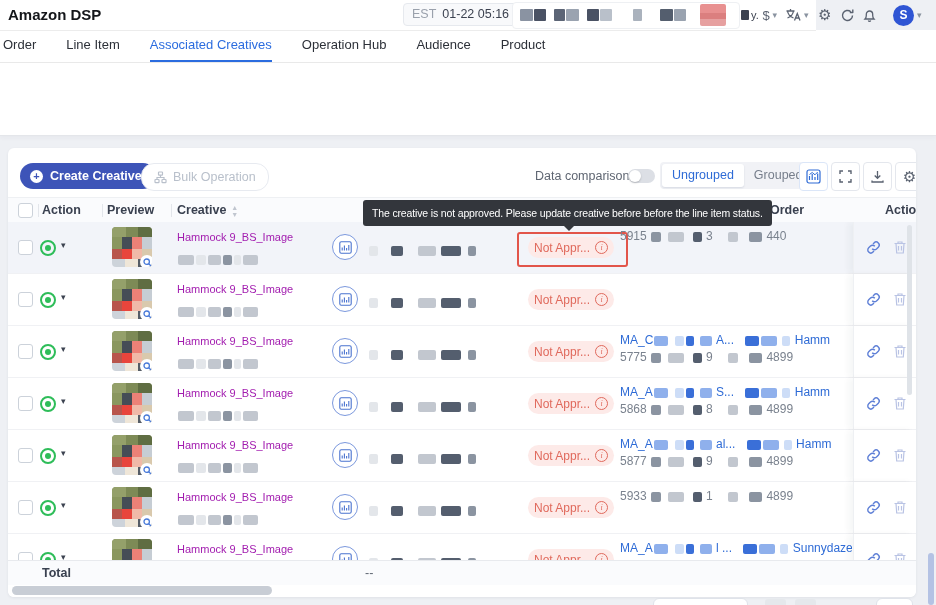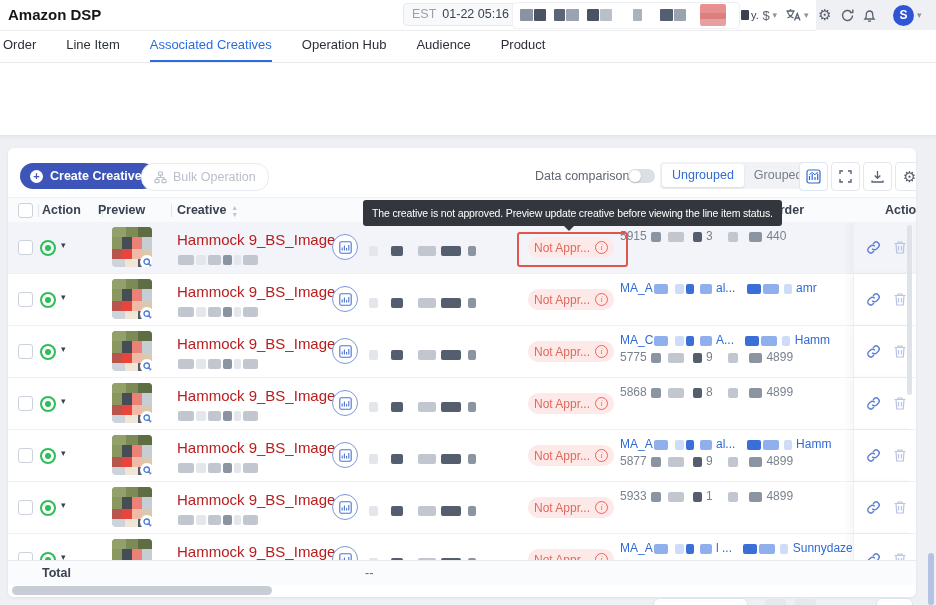--- a/index.html
+++ b/index.html
@@ -45,21 +45,21 @@
   
   .rows{position:absolute;left:0;top:74px;width:908px;height:338px;overflow:hidden;}
   .row{position:relative;width:908px;height:51px;border-bottom:1px solid #f0f1f4;background:#fff;}
   .row.hl{background:#f2f4f9;}
   .row .cb{position:absolute;left:10px;top:18px;}
   .ring{position:absolute;left:32px;top:18px;width:12px;height:12px;border:2px solid #2ebd59;border-radius:50%;}
   .ring:after{content:"";position:absolute;left:3px;top:3px;width:6px;height:6px;border-radius:50%;background:#2ebd59;}
   .acaret{position:absolute;left:53px;top:18px;font-size:9px;color:#3c4250;}
   .preview{position:absolute;left:104px;top:5px;width:40px;height:40px;border-radius:4px;overflow:hidden;}
   .mag{position:absolute;right:-2px;bottom:-2px;width:14px;height:14px;border-radius:50%;background:#fff;display:flex;align-items:center;justify-content:center;color:#4a7bd9;}
-  .cname{position:absolute;left:169px;top:9px;font-size:15px;color:#b91c1c;}
+  .cname{position:absolute;left:169px;top:9px;font-size:11px;color:#a21caf;}
   .csub{position:absolute;left:169px;top:28px;}
   .rowchart{position:absolute;left:324px;top:12px;width:24px;height:24px;border:1.5px solid #7b98dd;border-radius:50%;display:flex;align-items:center;justify-content:center;color:#4a73cf;background:#fff;}
   .metrics{position:absolute;left:360px;top:19px;}
   .badge{position:absolute;left:520px;top:15px;width:86px;height:21px;border-radius:11px;background:#fdeae8;color:#e0695c;font-size:12px;display:flex;align-items:center;justify-content:center;gap:5px;}
   .info{display:inline-block;width:11px;height:11px;border:1px solid #e0695c;border-radius:50%;font-size:8px;line-height:11px;text-align:center;font-style:italic;font-family:"Liberation Serif",serif;}
   .focus-rect{display:none;position:absolute;left:509px;top:10px;width:107px;height:31px;border:2px solid #e2554a;border-radius:3px;}
   .row.hl .focus-rect{display:block;}
   .order{position:absolute;left:612px;top:6px;width:232px;height:40px;overflow:hidden;font-size:12px;white-space:nowrap;}
   .oline{height:17px;line-height:17px;}
   .olink{color:#2e6bd6;cursor:pointer;}
@@ -188,21 +188,21 @@
           <path d="M1 10.5V12h11v-1.5"></path>
         </svg>
     </div>
     <div class="icbtn" style="left:887px;font-size:15px">⚙</div>
 
     <div class="thead">
       <span class="cb" style="position:absolute;left:10px;top:5px"></span>
       <span class="thsep" style="left:30px"></span>
       <span class="th" style="left:34px">Action</span>
       <span class="thsep" style="left:94px"></span>
-      <span class="th" style="left:90px">Preview</span>
+      <span class="th" style="left:99px">Preview</span>
       <span class="thsep" style="left:163px"></span>
       <span class="th" style="left:169px"><span>Creative</span><span class="sort">▲<br>▼</span></span>
       <span class="th" style="left:762px">Order</span>
       <span class="th" style="left:877px">Action</span>
     </div>
 
     <div class="rows">
   <div class="row hl">
     <span class="cb"></span>
     <span class="ring"></span>
@@ -312,26 +312,20 @@
     </span>
     <div class="metrics">
       <span class="px g1" style="width:9px"></span><span class="px g4" style="width:12px;margin-left:12px"></span><span class="px g2" style="width:18px;margin-left:14px"></span><span class="px g4" style="width:20px;margin-left:4px"></span><span class="px g3" style="width:8px;margin-left:6px"></span>
     </div>
 
     <span class="badge">
       <span>Not Appr...</span>
       <span class="info">i</span>
     </span>
     <div class="order">
-      <div class="oline">
-        <span class="olink">MA_A</span><span class="px b2" style="width:14px"></span><span class="px b1" style="width:9px;margin-left:6px"></span><span class="px b3" style="width:8px"></span><span class="px b2" style="width:12px;margin-left:5px"></span>
-        <span class="olink">al...</span>
-        <span class="px b3" style="width:14px;margin-left:8px"></span><span class="px b2" style="width:16px"></span><span class="px b1" style="width:8px;margin-left:4px"></span>
-        <span class="olink">amr</span>
-      </div>
     </div>
     <div class="action">
       <span class="lnk">
         <svg width="15" height="15" viewBox="0 0 15 15" fill="none" stroke="currentColor" stroke-width="1.4">
                 <path d="M6.2 8.8a3 3 0 0 0 4.3.2l1.8-1.8a3 3 0 0 0-4.3-4.3l-1 1"></path>
                 <path d="M8.8 6.2a3 3 0 0 0-4.3-.2L2.7 7.8a3 3 0 0 0 4.3 4.3l1-1"></path>
               </svg>
       </span>
       <span class="trash">
         <svg width="14" height="15" viewBox="0 0 14 15" fill="none" stroke="currentColor" stroke-width="1.2">
@@ -456,20 +450,26 @@
     </span>
     <div class="metrics">
       <span class="px g1" style="width:9px"></span><span class="px g4" style="width:12px;margin-left:12px"></span><span class="px g2" style="width:18px;margin-left:14px"></span><span class="px g4" style="width:20px;margin-left:4px"></span><span class="px g3" style="width:8px;margin-left:6px"></span>
     </div>
 
     <span class="badge">
       <span>Not Appr...</span>
       <span class="info">i</span>
     </span>
     <div class="order">
+      <div class="oline">
+        <span class="olink">MA_A</span><span class="px b2" style="width:14px"></span><span class="px b1" style="width:9px;margin-left:6px"></span><span class="px b3" style="width:8px"></span><span class="px b2" style="width:12px;margin-left:5px"></span>
+        <span class="olink">S...</span>
+        <span class="px b3" style="width:14px;margin-left:8px"></span><span class="px b2" style="width:16px"></span><span class="px b1" style="width:8px;margin-left:4px"></span>
+        <span class="olink">Hamm</span>
+      </div>
       <div class="oline ogray">
         <span>5868</span><span class="px g3" style="width:10px;margin-left:4px"></span><span class="px g2" style="width:16px;margin-left:6px"></span><span class="px g4" style="width:9px;margin-left:8px"></span>
         <span>8</span>
         <span class="px g2" style="width:10px;margin-left:12px"></span><span class="px g3" style="width:13px;margin-left:10px"></span>
         <span>4899</span>
       </div>
     </div>
     <div class="action">
       <span class="lnk">
         <svg width="15" height="15" viewBox="0 0 15 15" fill="none" stroke="currentColor" stroke-width="1.4">
@@ -702,20 +702,20 @@
       <span class="tl">Total</span>
       <span class="tv">--</span>
     </div>
 
     <div class="hscroll">
         <div class="hthumb"></div>
       </div>
     <div class="vthumb"></div>
   </div>
 
-  <div class="tooltip">The creative is not approved. Preview update creative before viewing the line item status.</div>
+  <div class="tooltip">The creative is not approved. Please update creative before before the line item status.</div>
 
   <div class="pg-outline" style="left:653px;top:598px;width:93px"></div>
   <div class="pg-gray" style="left:765px;top:599px;width:21px"></div>
   <div class="pg-gray" style="left:795px;top:599px;width:21px"></div>
   <div class="pg-outline" style="left:876px;top:598px;width:35px"></div>
   <div class="pagescroll"></div>
 </div>
 
 </body></html>

